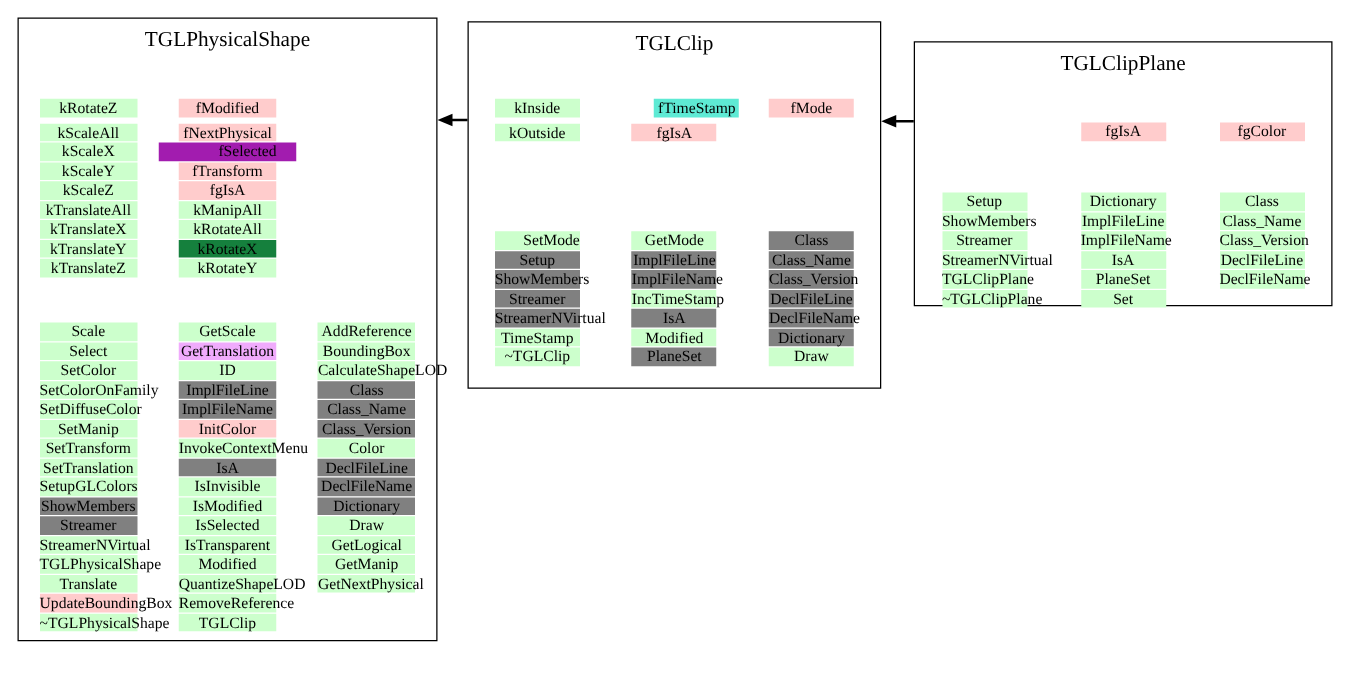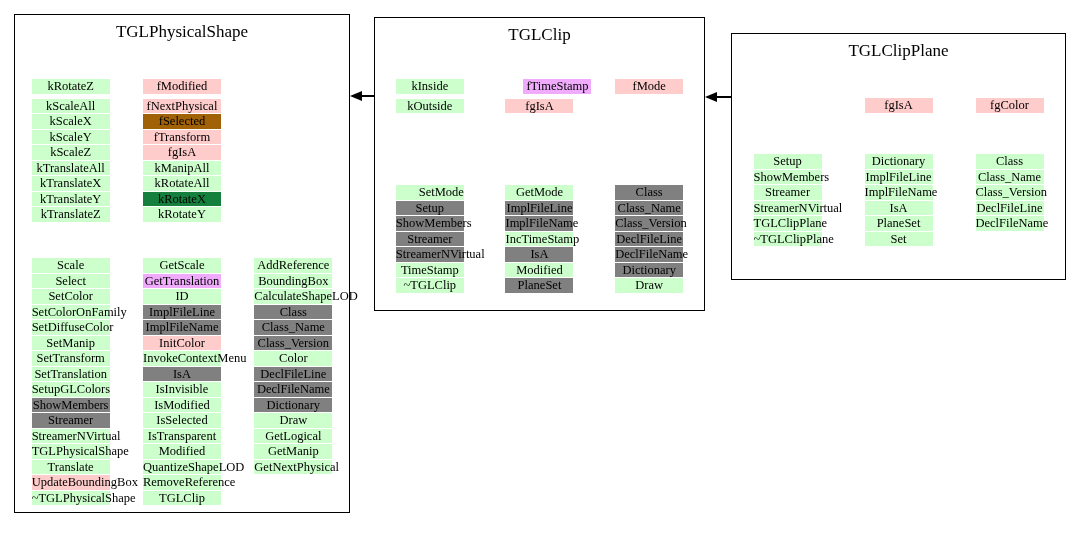--- a/index.html
+++ b/index.html
@@ -53,21 +53,21 @@
           <div class="cell"><span class="pill" style="background: rgb(204, 255, 204);">kScaleY</span></div>
           <div class="cell"><span class="pill" style="background: rgb(204, 255, 204);">kScaleZ</span></div>
           <div class="cell"><span class="pill" style="background: rgb(204, 255, 204);">kTranslateAll</span></div>
           <div class="cell"><span class="pill" style="background: rgb(204, 255, 204);">kTranslateX</span></div>
           <div class="cell"><span class="pill" style="background: rgb(204, 255, 204);">kTranslateY</span></div>
           <div class="cell"><span class="pill" style="background: rgb(204, 255, 204);">kTranslateZ</span></div>
         </div>
       <div class="col">
           <div class="cell"><span class="pill" style="background: rgb(255, 204, 204);">fModified</span></div>
           <div class="cell"><span class="pill" style="background: rgb(255, 204, 204);">fNextPhysical</span></div>
-          <div class="cell"><span class="pill" style="background: #a16207;">fSelected</span></div>
+          <div class="cell"><span class="pill" style="background: #a21caf; padding-left: 32px;">fSelected</span></div>
           <div class="cell"><span class="pill" style="background: rgb(255, 204, 204);">fTransform</span></div>
           <div class="cell"><span class="pill" style="background: rgb(255, 204, 204);">fgIsA</span></div>
           <div class="cell"><span class="pill" style="background: rgb(204, 255, 204);">kManipAll</span></div>
           <div class="cell"><span class="pill" style="background: rgb(204, 255, 204);">kRotateAll</span></div>
           <div class="cell"><span class="pill" style="background: #15803d;">kRotateX</span></div>
           <div class="cell"><span class="pill" style="background: rgb(204, 255, 204);">kRotateY</span></div>
         </div>
     </div>
     <div class="section" style="top:243px">
       <div class="col">
@@ -126,21 +126,21 @@
   </div>
 
   <div class="classbox w68" style="left:374px;top:17px;width:331px;height:294px">
     <div class="title">TGLClip</div>
     <div class="section top" style="top:61px">
       <div class="col">
           <div class="cell"><span class="pill" style="background: rgb(204, 255, 204);">kInside</span></div>
           <div class="cell"><span class="pill" style="background: rgb(204, 255, 204);">kOutside</span></div>
         </div>
       <div class="col">
-          <div class="cell"><span class="pill" style="background: #f0abfc; margin-left: 36px;">fTimeStamp</span></div>
+          <div class="cell"><span class="pill" style="background: #5eead4; margin-left: 36px;">fTimeStamp</span></div>
           <div class="cell"><span class="pill" style="background: rgb(255, 204, 204);">fgIsA</span></div>
         </div>
       <div class="col">
           <div class="cell"><span class="pill" style="background: rgb(255, 204, 204);">fMode</span></div>
         </div>
     </div>
     <div class="section" style="top:167px">
       <div class="col">
           <div class="cell"><span class="pill" style="background: rgb(204, 255, 204); text-align: right;">SetMode</span></div>
           <div class="cell"><span class="pill" style="background: rgb(128, 128, 128);">Setup</span></div>
@@ -164,21 +164,21 @@
           <div class="cell"><span class="pill" style="background: rgb(128, 128, 128);">Class_Name</span></div>
           <div class="cell"><span class="pill" style="background: rgb(128, 128, 128);">Class_Version</span></div>
           <div class="cell"><span class="pill" style="background: rgb(128, 128, 128);">DeclFileLine</span></div>
           <div class="cell"><span class="pill" style="background: rgb(128, 128, 128);">DeclFileName</span></div>
           <div class="cell"><span class="pill" style="background: rgb(128, 128, 128);">Dictionary</span></div>
           <div class="cell"><span class="pill" style="background: rgb(204, 255, 204);">Draw</span></div>
         </div>
     </div>
   </div>
 
-  <div class="classbox w68" style="left:731px;top:33px;width:335px;height:247px">
+  <div class="classbox w68" style="left:731px;top:33px;width:335px;height:212px">
     <div class="title">TGLClipPlane</div>
     <div class="section top" style="top:64px">
       <div class="col"></div>
       <div class="col">
           <div class="cell"><span class="pill" style="background: rgb(255, 204, 204);">fgIsA</span></div>
         </div>
       <div class="col">
           <div class="cell"><span class="pill" style="background: rgb(255, 204, 204);">fgColor</span></div>
         </div>
     </div>

